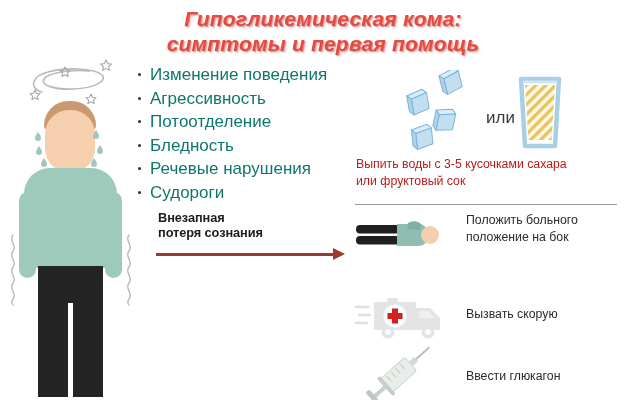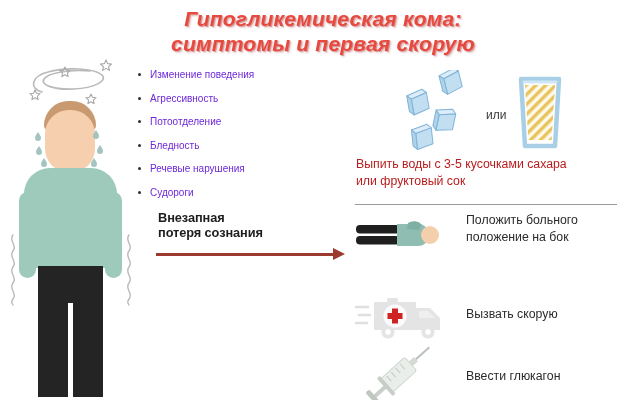--- a/index.html
+++ b/index.html
@@ -24,22 +24,22 @@
     text-shadow:1px 1px 0 rgba(150,20,20,.30), 2px 2px 2px rgba(200,110,110,.35);
     letter-spacing:.2px;
   }
   .title .l2{display:block;}
 
   
   .symptoms{
     position:absolute;left:138px;top:68px;width:210px;
   }
   .symptom{
-    font-size:10px;
-    color:#6d28d9;
+    font-size:17px;
+    color:#0f766e;
     line-height:13px;
     margin-bottom:10.5px;
     padding-left:12px;
     position:relative;
     white-space:nowrap;
   }
   .symptom .dot{
     position:absolute;left:0;top:5px;
     width:3.4px;height:3.4px;border-radius:50%;
     background:#2f2f2f;
@@ -108,21 +108,21 @@
   .shiver.left{left:6px;top:175px;}
   .shiver.right{left:122px;top:175px;}
 
   
   .rpanel{position:absolute;left:350px;top:68px;width:290px;height:332px;}
 
   .sugar-row{position:absolute;left:0px;top:0px;width:290px;height:86px;}
   .cubes{position:absolute;left:40px;top:2px;}
   .ili{
     position:absolute;left:136px;top:40px;
-    font-size:12px;color:#3a3a3a;
+    font-size:17px;color:#3a3a3a;
   }
   .glass{position:absolute;left:163px;top:8px;}
 
   .caption-drink{
     position:absolute;left:6px;top:88px;width:280px;
     font-size:12.3px;color:#b91c1c;line-height:16.5px;
   }
   .caption-drink span{display:block;}
 
   .divider{
@@ -150,21 +150,21 @@
   .act3 .act-icon{left:8px;top:0px;}
   .act3 .act-text{left:116px;top:22px;text-align:right;}
 </style>
 </head>
 <body>
 
 <div id="stage">
 
   <div class="title">
     <span class="l1">Гипогликемическая кома:</span>
-    <span class="l2">симптомы и первая скорую</span>
+    <span class="l2">симптомы и первая помощь</span>
   </div>
 
   <div class="person">
 
     <div class="spiral">
       <svg width="104" height="46" viewBox="0 0 104 46">
         <path d="M24 34 C10 30 14 18 30 14 C48 9 76 10 84 17 C90 23 76 30 56 31 C36 32 22 27 26 21 C30 15 52 11 72 13" fill="none" stroke="#b9b9b9" stroke-width="1.6" stroke-linecap="round"></path>
         <g fill="none" stroke="#a8a8a8" stroke-width="1.1" stroke-linejoin="round">
           <path d="M88 2 l1.6 3.6 3.9 .4 -2.9 2.6 .8 3.8 -3.4 -2 -3.4 2 .8 -3.8 -2.9 -2.6 3.9 -.4z"></path>
           <path d="M47 9 l1.5 3.3 3.6 .4 -2.7 2.4 .7 3.5 -3.1 -1.8 -3.1 1.8 .7 -3.5 -2.7 -2.4 3.6 -.4z"></path>

